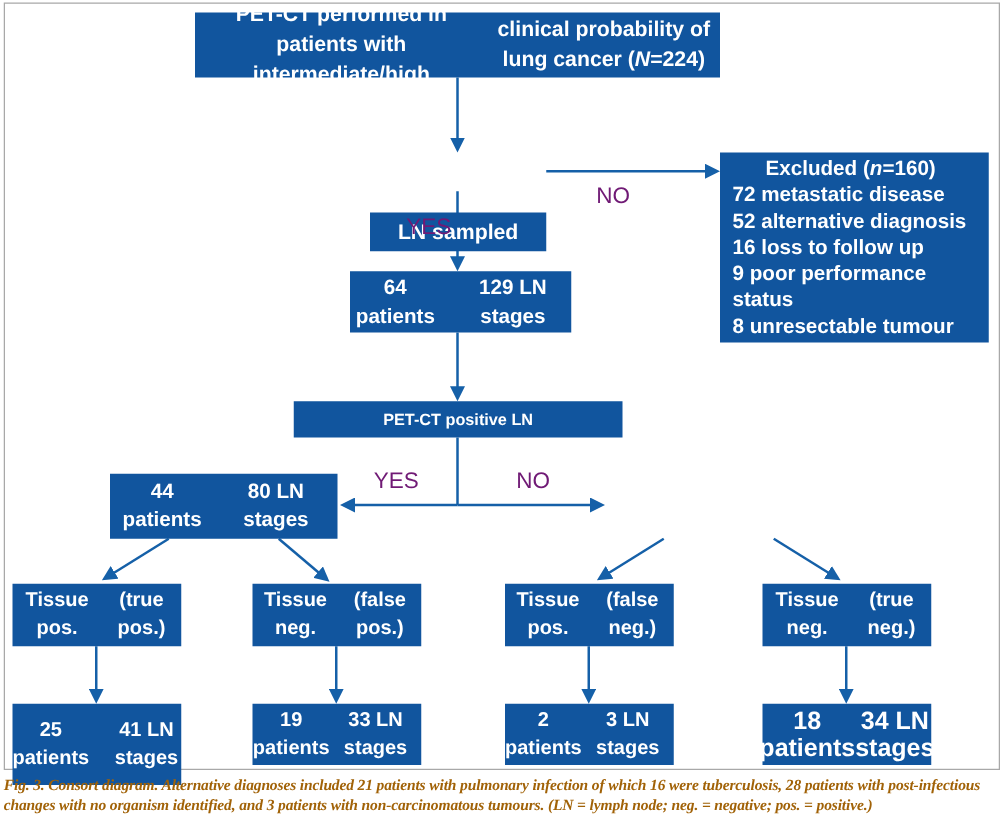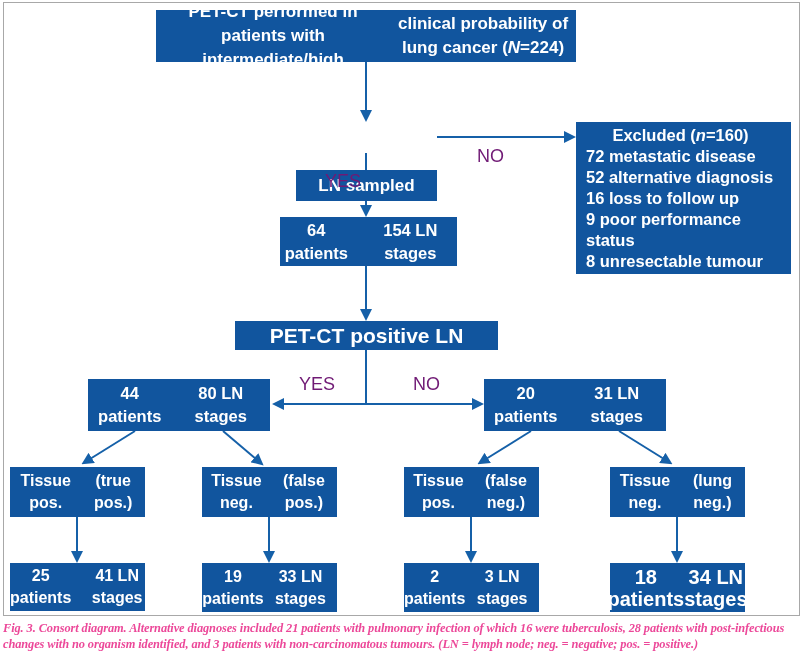--- a/index.html
+++ b/index.html
@@ -9,37 +9,37 @@
   .arrows{position:absolute;left:0;top:0;width:804px;height:654px;pointer-events:none;}
   .box{position:absolute;background:#11559E;color:#ffffff;display:flex;flex-direction:row;
        justify-content:center;align-items:center;text-align:center;font-weight:600;box-sizing:border-box;}
   .box .bl{display:block;}
   #box-top{left:156px;top:10px;width:420px;height:52px;font-size:17px;line-height:24px;}
   #box-ln{left:296px;top:122px;width:141px;height:31px;font-size:17px;margin-top:48px;}
   #box-excluded{left:576px;top:122px;width:215px;height:152px;font-size:16.5px;line-height:21px;
                 display:block;text-align:left;padding:3px 6px 0 10px;}
   #box-excluded .exc-title{text-align:center;display:block;padding-right:10px;}
   #box-p64{left:280px;top:217px;width:177px;height:49px;font-size:16.5px;line-height:23px;gap:11px;}
-  #box-pet{left:235px;top:321px;width:263px;height:29px;font-size:21px;}
+  #box-pet{left:235px;top:321px;width:263px;height:29px;font-size:13px;}
   #box-p44{left:88px;top:379px;width:182px;height:52px;font-size:16.5px;line-height:23px;}
   #box-p20{left:484px;top:379px;width:182px;height:52px;font-size:16.5px;line-height:23px;}
   #box-t1{left:10px;top:467px;width:135px;height:50px;font-size:16px;line-height:22px;}
   #box-t2{left:202px;top:467px;width:135px;height:50px;font-size:16px;line-height:22px;}
   #box-t3{left:404px;top:467px;width:135px;height:50px;font-size:16px;line-height:22px;}
   #box-t4{left:610px;top:467px;width:135px;height:50px;font-size:16px;line-height:22px;}
-  #box-o1{left:10px;top:563px;width:135px;height:48px;font-size:16px;line-height:22px;gap:18px;}
+  #box-o1{left:10px;top:563px;width:135px;height:65px;font-size:16px;line-height:22px;gap:18px;}
   #box-o2{left:202px;top:563px;width:135px;height:49px;font-size:16px;line-height:22px;}
   #box-o3{left:404px;top:563px;width:135px;height:49px;font-size:16px;line-height:22px;justify-content:center;}
   #box-o4{left:610px;top:563px;width:135px;height:49px;font-size:20px;line-height:22px;}
   .branch-label{position:absolute;color:#701a75;font-size:18px;font-weight:400;}
   #lbl-yes1{left:325px;top:171px;}
   #lbl-no1{left:477px;top:146px;}
   #lbl-yes2{left:299px;top:374px;}
   #lbl-no2{left:413px;top:374px;}
-  .caption{position:absolute;left:3px;top:621px;width:798px;color:#ec4899;
+  .caption{position:absolute;left:3px;top:621px;width:798px;color:#a16207;
            font-family:"Liberation Serif","DejaVu Serif",serif;font-style:italic;font-weight:700;
            font-size:12.4px;line-height:15.5px;letter-spacing:-0.1px;}
   .cap-line{display:block;white-space:nowrap;}
   i{font-style:italic;}
 </style>
 </head>
 <body>
 
 <div id="figure">
   <div class="frame"></div>
@@ -86,55 +86,51 @@
     <span class="bl">9 poor performance status</span>
     <span class="bl">8 unresectable tumour</span>
     <span class="bl">3 small-cell carcinoma</span>
   </div>
 
   <span class="branch-label" id="lbl-yes1">YES</span>
   <span class="branch-label" id="lbl-no1">NO</span>
 
   <div class="box" id="box-p64">
     <span class="bl">64 patients</span>
-    <span class="bl">154 LN stages</span>
+    <span class="bl">129 LN stages</span>
   </div>
 
   <div class="box" id="box-pet">
     <span class="bl">PET-CT positive LN</span>
   </div>
 
   <span class="branch-label" id="lbl-yes2">YES</span>
   <span class="branch-label" id="lbl-no2">NO</span>
 
   <div class="box" id="box-p44">
     <span class="bl">44 patients</span>
     <span class="bl">80 LN stages</span>
   </div>
 
-  <div class="box" id="box-p20">
-    <span class="bl">20 patients</span>
-    <span class="bl">31 LN stages</span>
-  </div>
 
   <div class="box" id="box-t1">
     <span class="bl">Tissue pos.</span>
     <span class="bl">(true pos.)</span>
   </div>
   <div class="box" id="box-t2">
     <span class="bl">Tissue neg.</span>
     <span class="bl">(false pos.)</span>
   </div>
   <div class="box" id="box-t3">
     <span class="bl">Tissue pos.</span>
     <span class="bl">(false neg.)</span>
   </div>
   <div class="box" id="box-t4">
     <span class="bl">Tissue neg.</span>
-    <span class="bl">(lung neg.)</span>
+    <span class="bl">(true neg.)</span>
   </div>
 
   <div class="box" id="box-o1">
     <span class="bl">25 patients</span>
     <span class="bl">41 LN stages</span>
   </div>
   <div class="box" id="box-o2">
     <span class="bl">19 patients</span>
     <span class="bl">33 LN stages</span>
   </div>

